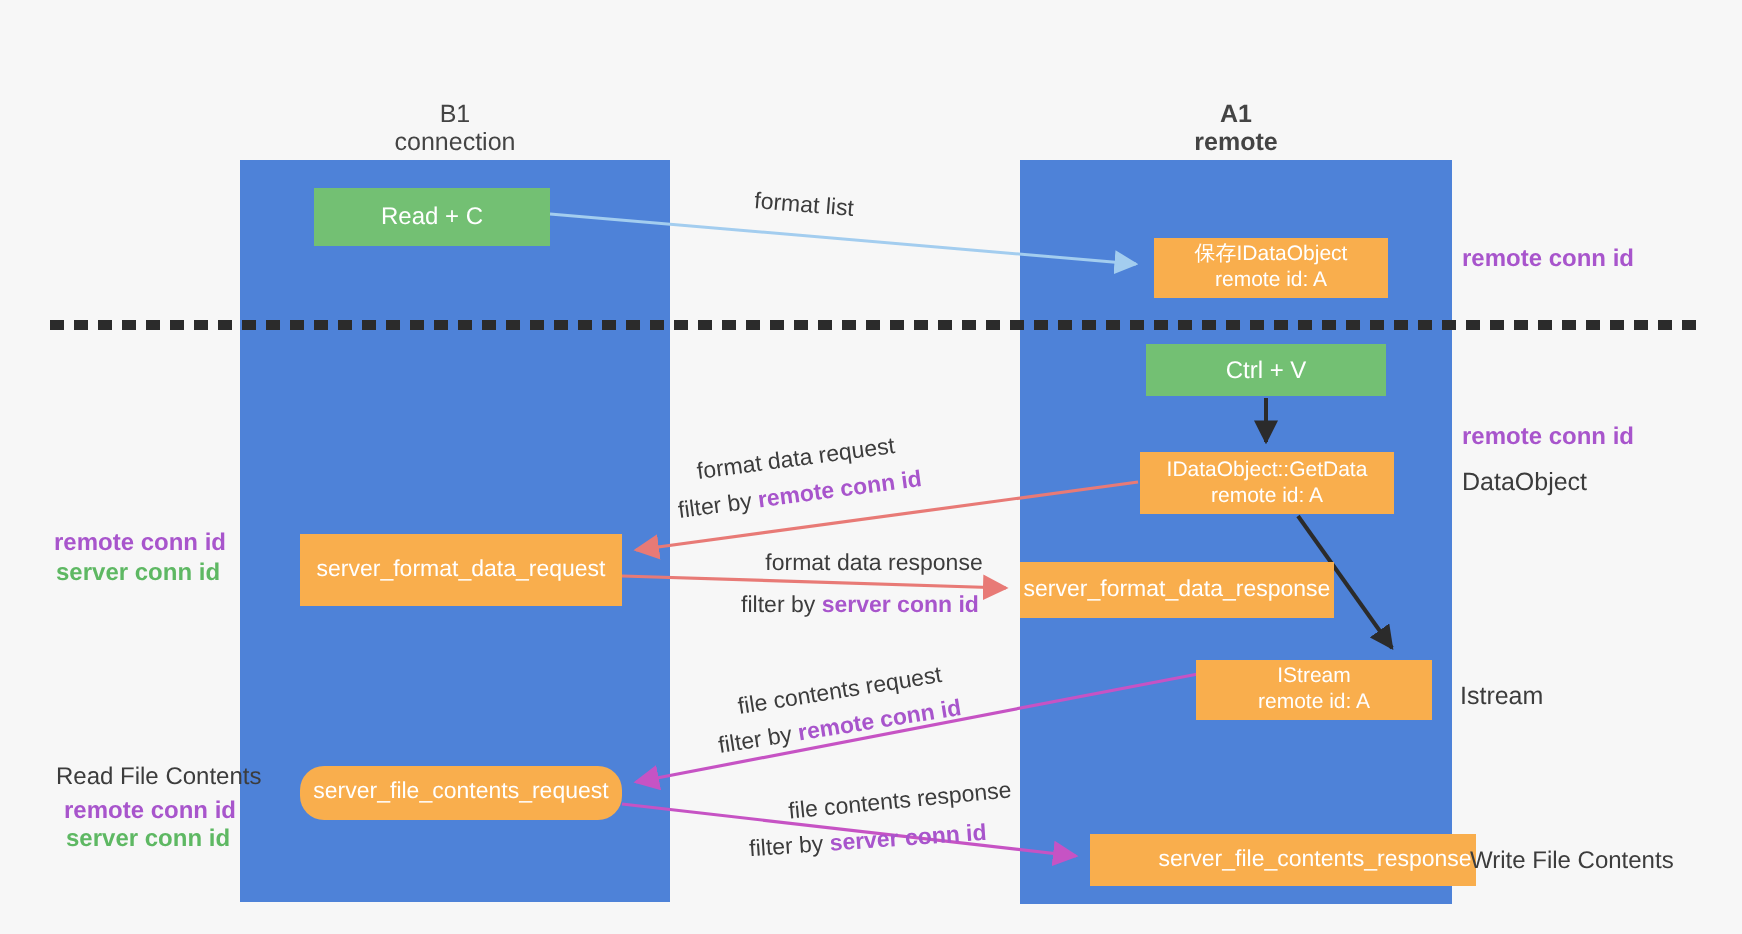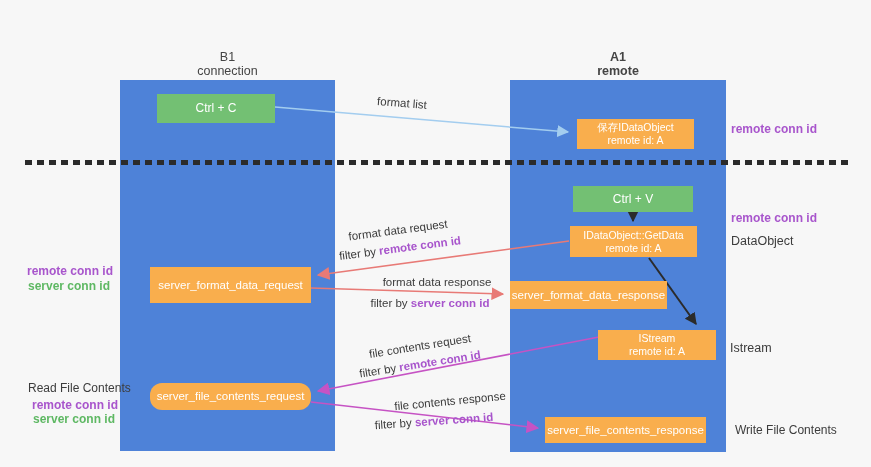--- a/index.html
+++ b/index.html
@@ -79,29 +79,29 @@
     <line x1="275" y1="107" x2="568" y2="132" stroke="#a3cdef" stroke-width="1.5" marker-end="url(#m-blue)"></line>
     <line x1="633" y1="199" x2="633" y2="221" stroke="#2b2b2b" stroke-width="2" marker-end="url(#m-black)"></line>
     <line x1="569" y1="241" x2="318" y2="275" stroke="#e87a76" stroke-width="1.6" marker-end="url(#m-red)"></line>
     <line x1="311" y1="288" x2="503" y2="294" stroke="#e87a76" stroke-width="1.6" marker-end="url(#m-red)"></line>
     <line x1="649" y1="258" x2="696" y2="324" stroke="#2b2b2b" stroke-width="2" marker-end="url(#m-black)"></line>
     <line x1="599" y1="337" x2="318" y2="391" stroke="#c653c4" stroke-width="1.6" marker-end="url(#m-magenta)"></line>
     <line x1="311" y1="402" x2="538" y2="428" stroke="#c653c4" stroke-width="1.6" marker-end="url(#m-magenta)"></line>
   </svg>
 
   <div class="node green" style="left:157px; top:94px; width:118px; height:29px;">
-    <div>Ctrl + C</div>
+    <div>Read + C</div>
   </div>
 
   <div class="node orange two" style="left:577px; top:119px; width:117px; height:30px;">
     <div>保存IDataObject</div>
     <div>remote id: A</div>
   </div>
 
-  <div class="node green" style="left:573px; top:172px; width:120px; height:26px;margin-top:14px;">
+  <div class="node green" style="left:573px; top:172px; width:120px; height:26px;">
     <div>Ctrl + V</div>
   </div>
 
   <div class="node orange two" style="left:570px; top:226px; width:127px; height:31px;">
     <div>IDataObject::GetData</div>
     <div>remote id: A</div>
   </div>
 
   <div class="node orange" style="left:150px; top:267px; width:161px; height:36px;">
     <div>server_format_data_request</div>
@@ -113,21 +113,21 @@
 
   <div class="node orange two" style="left:598px; top:330px; width:118px; height:30px;">
     <div>IStream</div>
     <div>remote id: A</div>
   </div>
 
   <div class="node orange" style="left:150px; top:383px; width:161px; height:27px;border-radius:12px;">
     <div>server_file_contents_request</div>
   </div>
 
-  <div class="node orange" style="left:545px; top:417px; width:161px; height:26px;">
+  <div class="node orange" style="left:545px; top:417px; width:161px; height:26px;padding-left:32px;">
     <div>server_file_contents_response</div>
   </div>
 
   <div class="edge-label" style="left:402px; top:97px; transform:translateX(-50%) rotate(4.5deg);">format list</div>
 
   <div class="edge-label" style="left:398px; top:224px; transform:translateX(-50%) rotate(-7.5deg);">format data request</div>
   <div class="edge-label" style="left:400px; top:242px; transform:translateX(-50%) rotate(-7.5deg);">
     <span>filter by </span><span class="purpletxt">remote conn id</span>
   </div>
 

